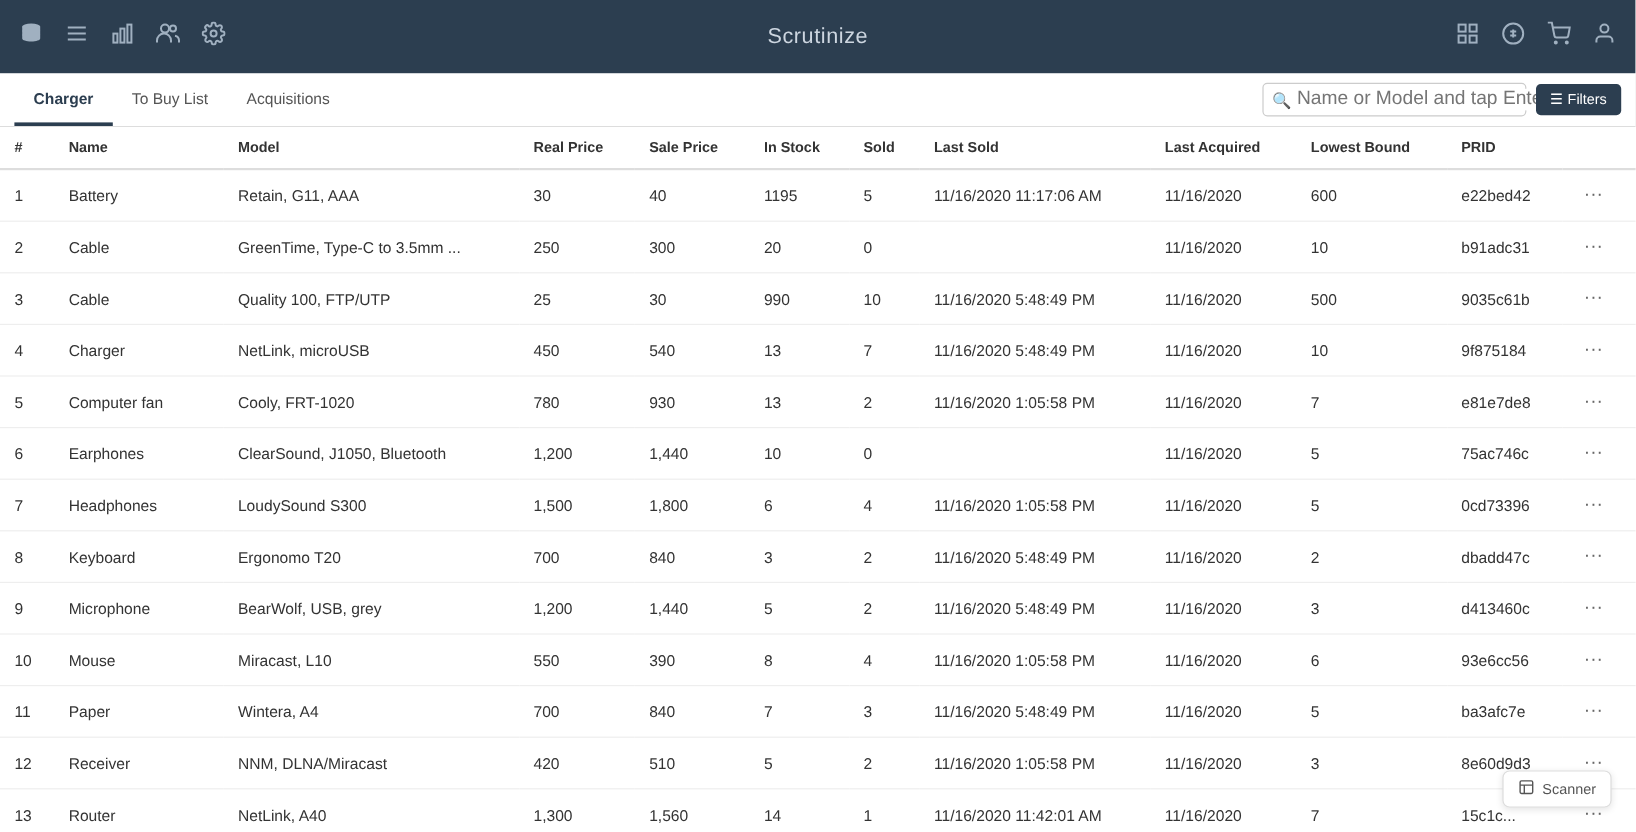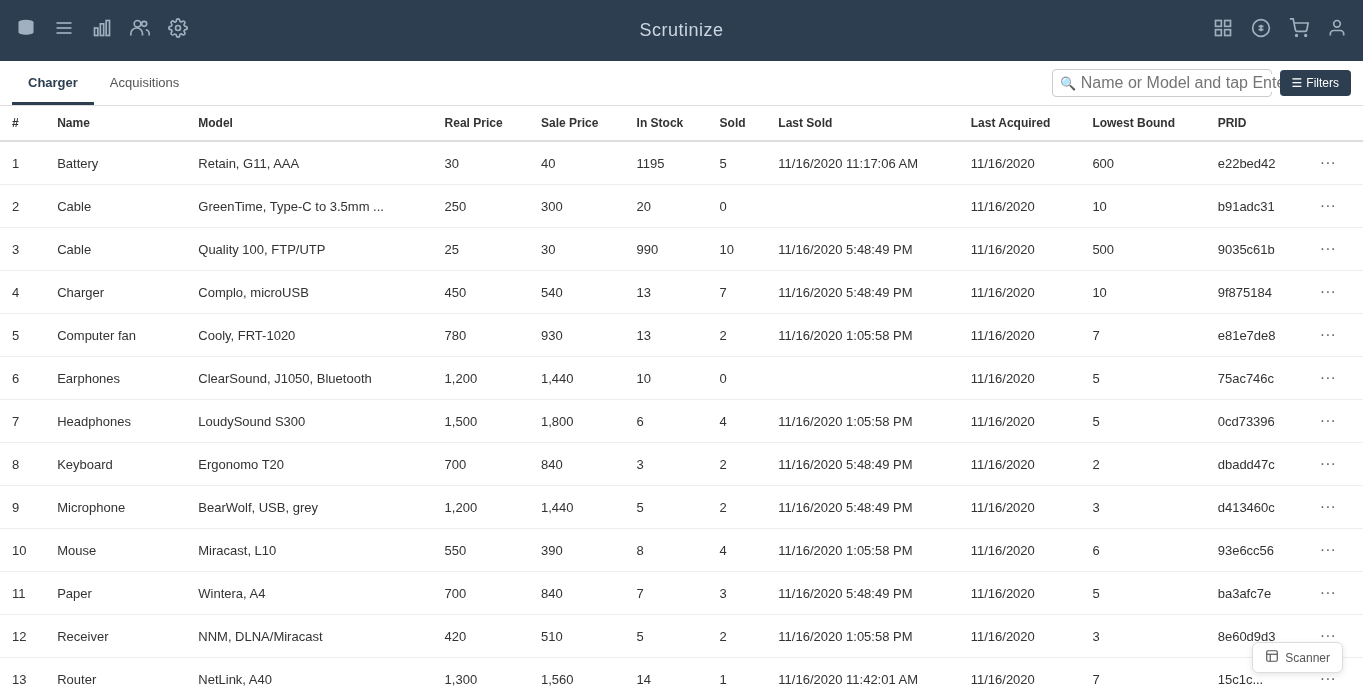--- a/index.html
+++ b/index.html
@@ -234,20 +234,21 @@
       <svg width="20" height="20" viewBox="0 0 24 24" fill="none" stroke="currentColor" stroke-width="2">
           <path d="M20 21v-2a4 4 0 0 0-4-4H8a4 4 0 0 0-4 4v2"></path>
           <circle cx="12" cy="7" r="4"></circle>
         </svg>
     </span>
   </div>
 </nav>
 
 <div class="tabbar">
   <div class="tab active">Charger</div>
+  <div class="tab">To Buy List</div>
   <div class="tab">Acquisitions</div>
   <div class="tabbar-right">
     <div class="search-box">
       <span class="search-icon-sm">🔍</span>
       <input type="text" placeholder="Name or Model and tap Enter..." style="">
     </div>
     <button class="filter-btn">
       <span>☰</span>
       <span>Filters</span>
     </button>
@@ -317,21 +318,21 @@
     <td>11/16/2020</td>
     <td>500</td>
     <td>9035c61b</td>
     <td>
       <button class="actions-btn">···</button>
     </td>
   </tr>
         <tr>
     <td>4</td>
     <td>Charger</td>
-    <td>Complo, microUSB</td>
+    <td>NetLink, microUSB</td>
     <td>450</td>
     <td>540</td>
     <td>13</td>
     <td>7</td>
     <td>11/16/2020 5:48:49 PM</td>
     <td>11/16/2020</td>
     <td>10</td>
     <td>9f875184</td>
     <td>
       <button class="actions-btn">···</button>

